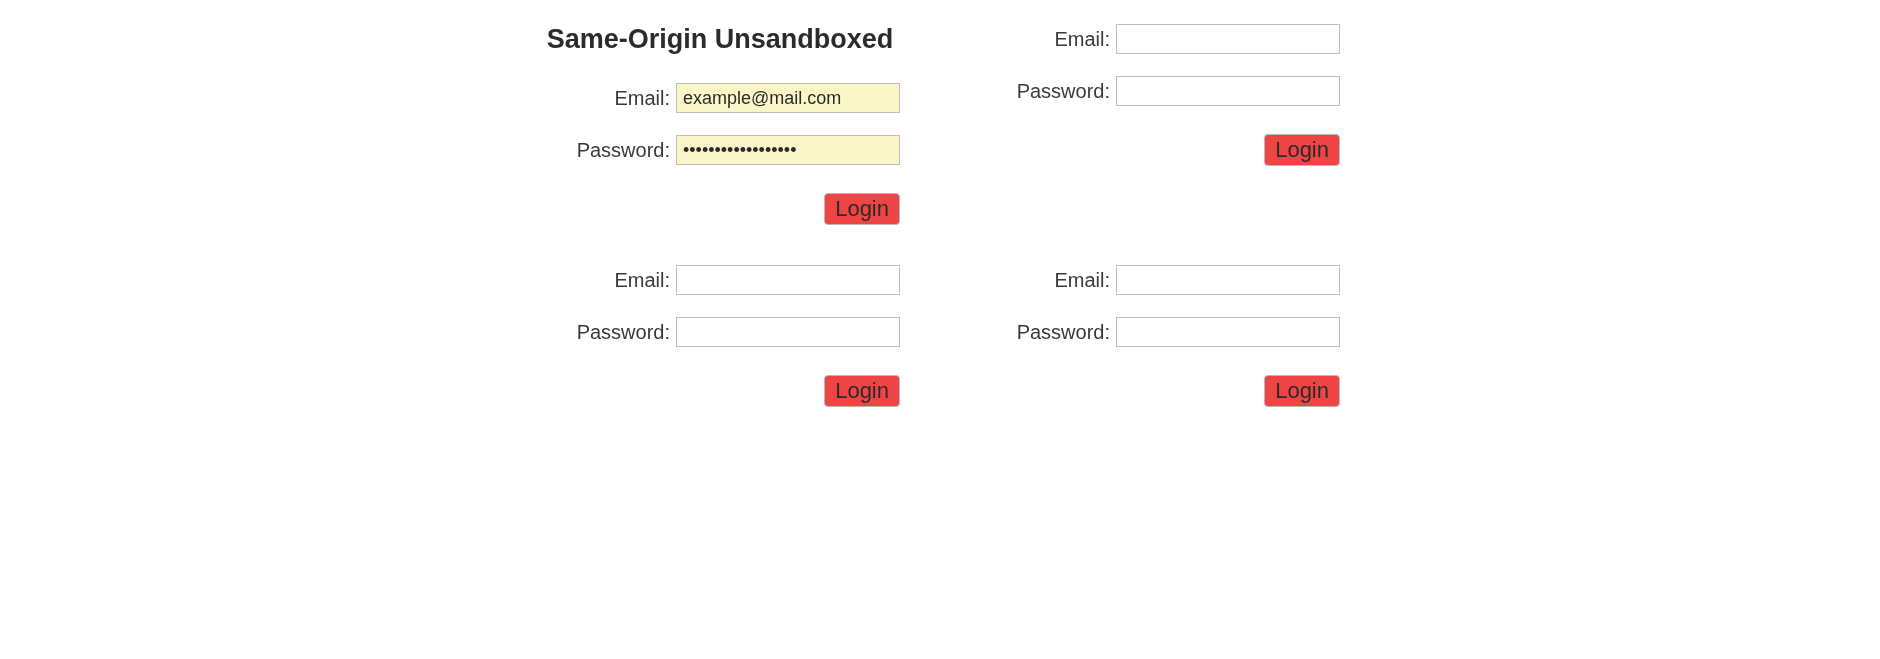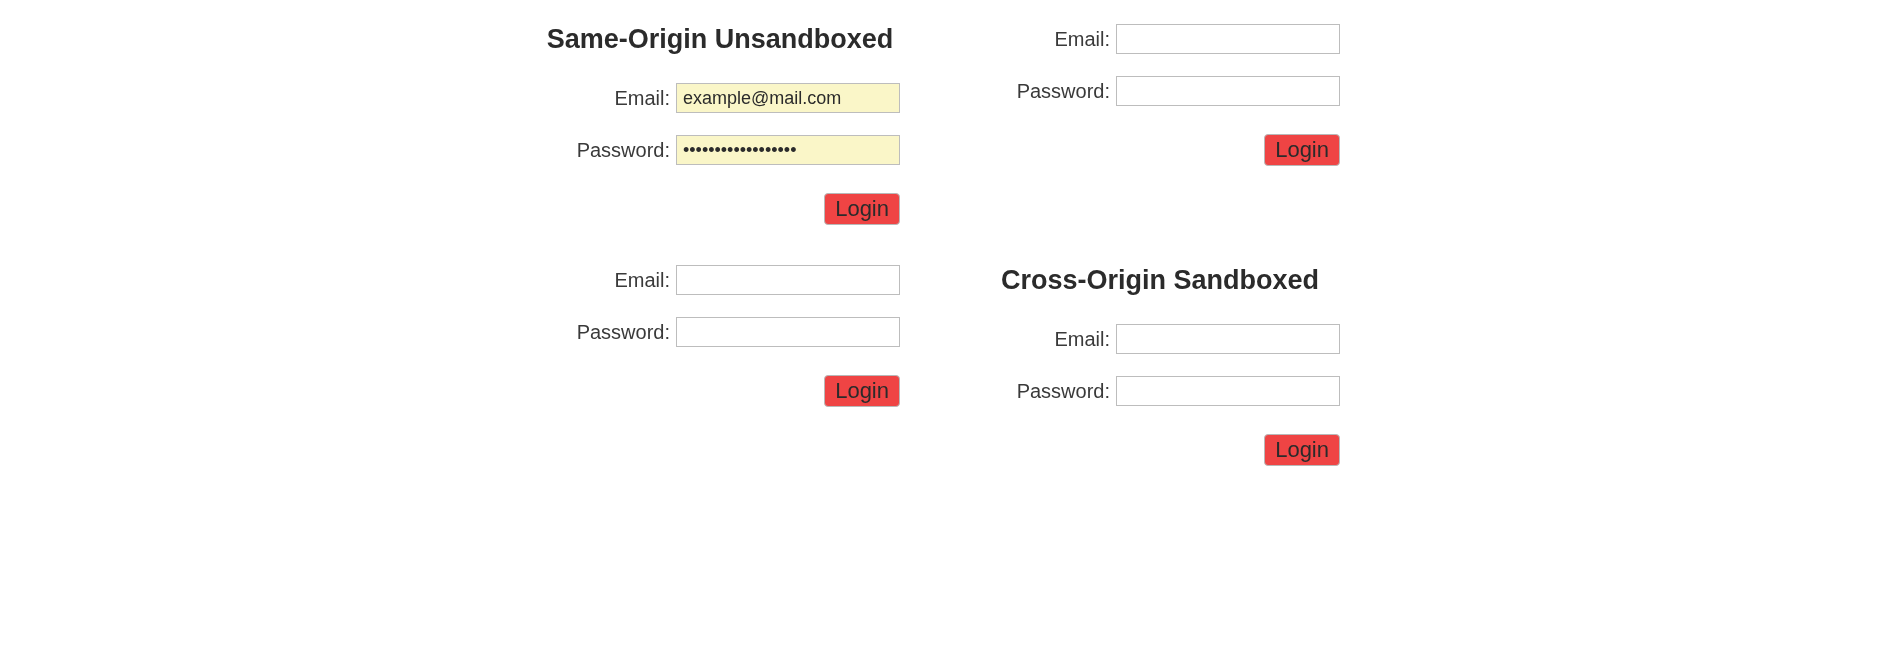--- a/index.html
+++ b/index.html
@@ -128,21 +128,20 @@
           <span class="field-label">Password:</span>
           <input type="password" class="text-input" value="" style="">
         </div>
         <div class="submit-row">
           <button class="login-btn">Login</button>
         </div>
       </div>
     </div>
 
     <div class="panel">
-      <h2 class="panel-title">Cross-Origin Sandboxed</h2>
       <div class="form">
         <div class="row">
           <span class="field-label">Email:</span>
           <input type="text" class="text-input" value="" style="">
         </div>
         <div class="row">
           <span class="field-label">Password:</span>
           <input type="password" class="text-input" value="" style="">
         </div>
         <div class="submit-row">

